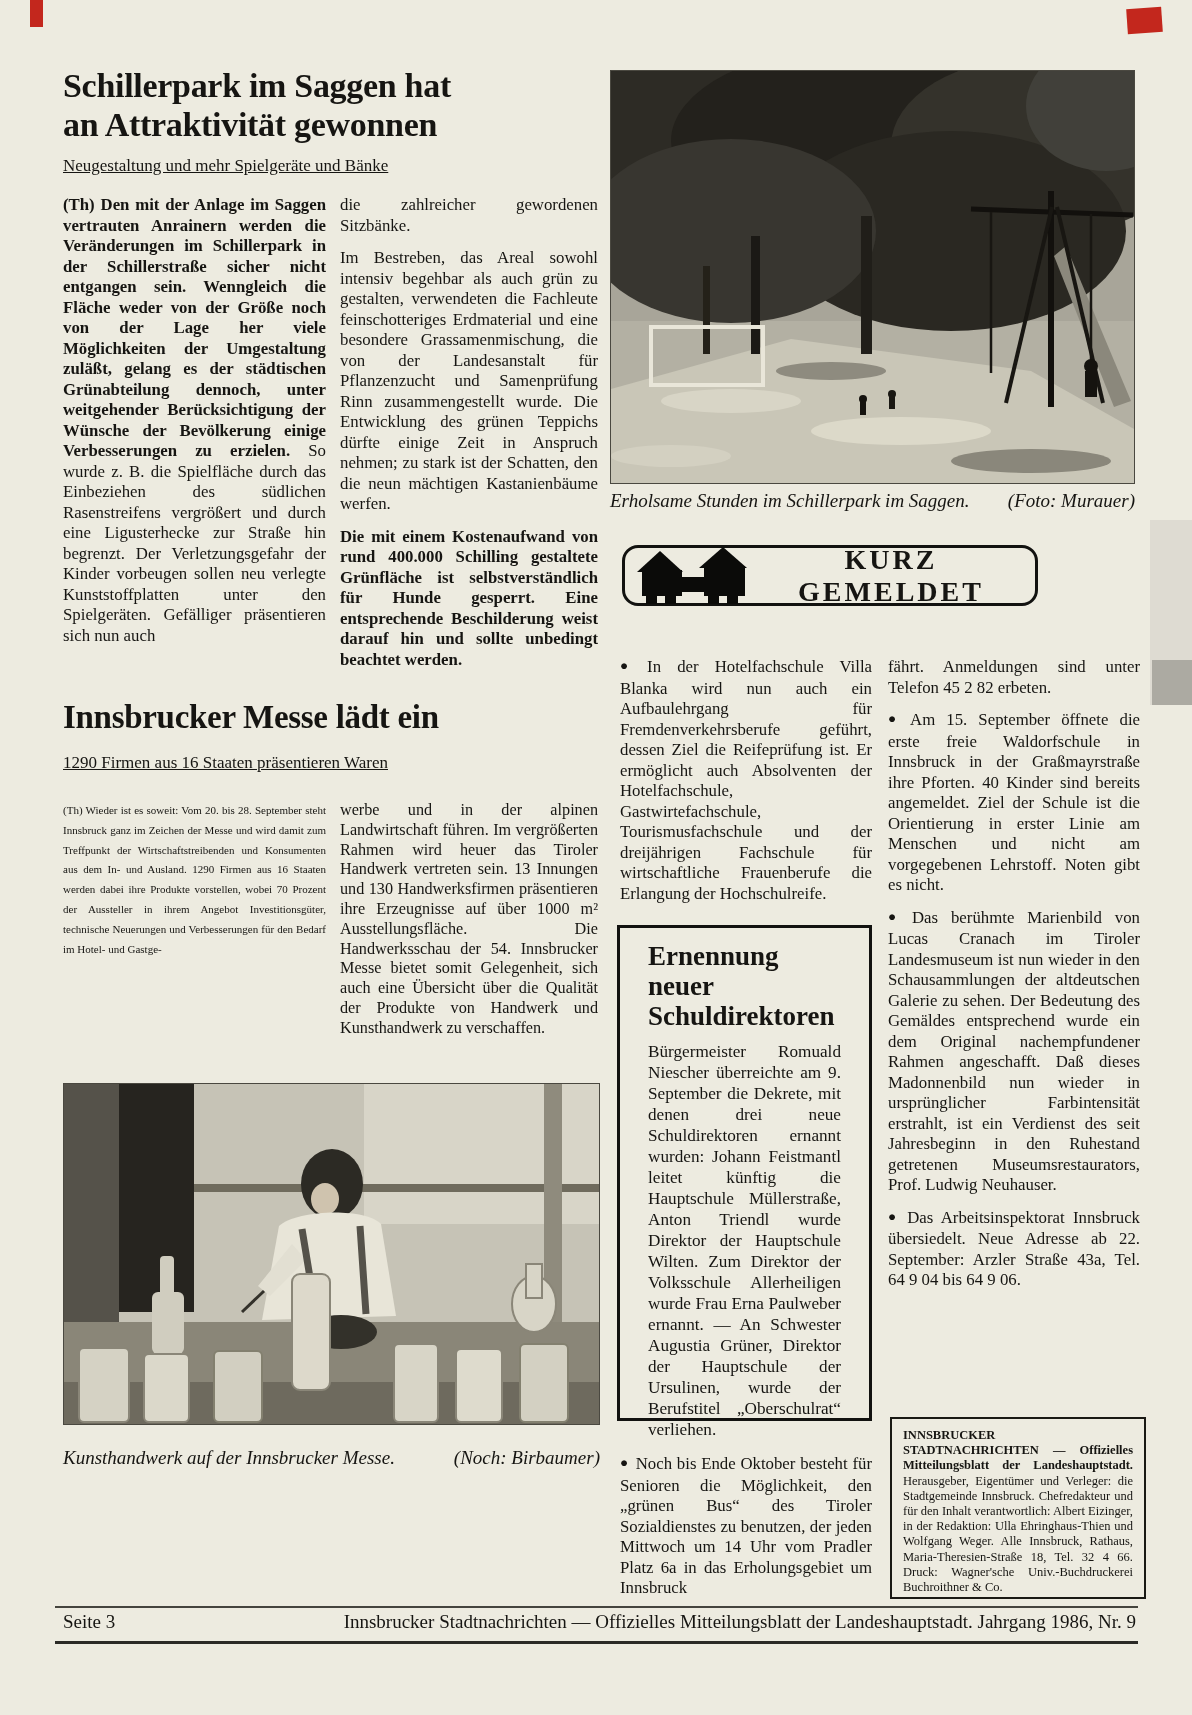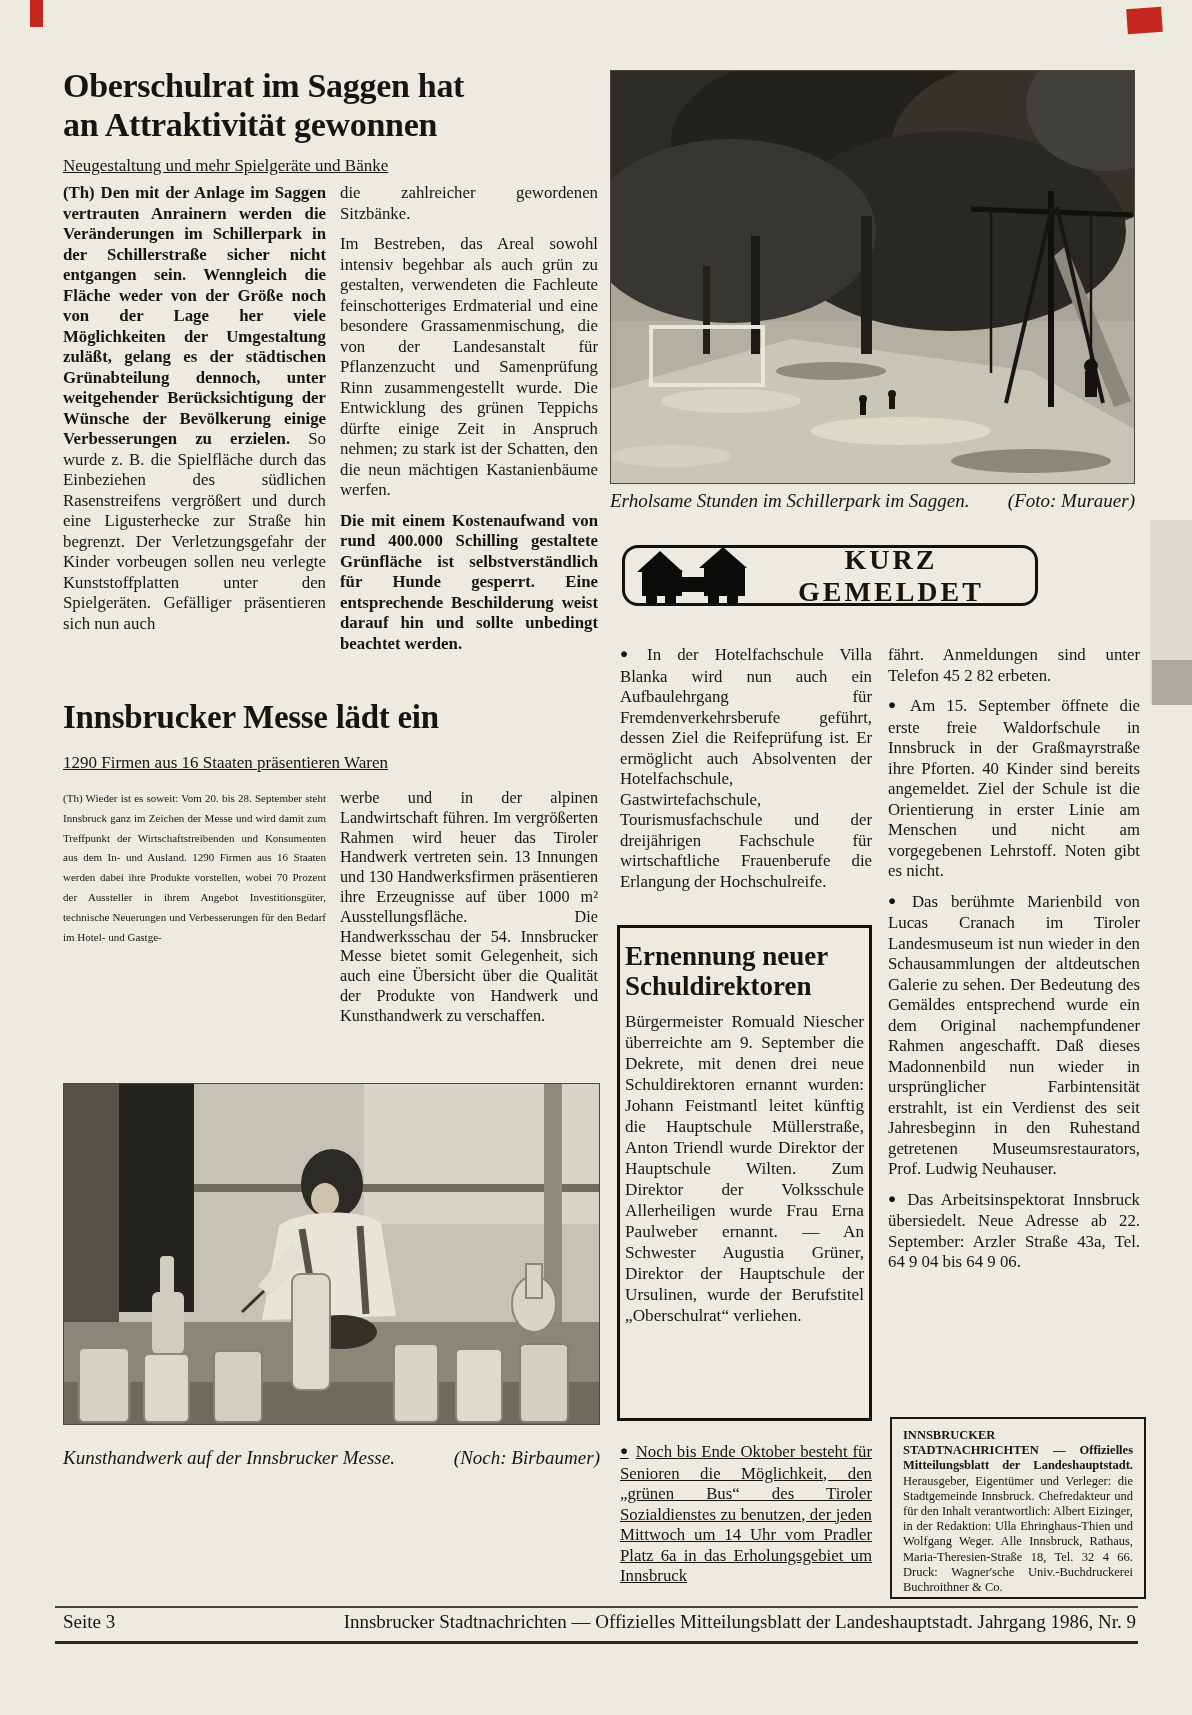--- a/index.html
+++ b/index.html
@@ -11,35 +11,35 @@
     background:linear-gradient(135deg,#efede3 0%,#ecead f0 0%,#edebe0 55%,#e9e7db 100%);
     background-color:#edebe0;
     font-family:"Liberation Serif","DejaVu Serif",serif;
     color:#161512;
     overflow:hidden;
   }
   .abs{position:absolute;}
   .headline{font-weight:bold;font-size:34px;line-height:39px;letter-spacing:-0.3px;}
   .subhead{font-size:17px;line-height:27px;text-decoration:underline;}
   .bodytext{font-size:16.8px;line-height:20.5px;text-align:justify;}
-  .bodytext p{margin:0 0 10px 0;}
+  .bodytext p{margin:12px 0 10px 0;}
   .bodytext p:last-child{margin-bottom:0;}
   .clip{overflow:hidden;}
   b{font-weight:bold;}
   .caption{font-style:italic;font-size:19px;display:flex;justify-content:space-between;}
   .photoframe{border:1px solid #4a4840;box-sizing:border-box;background:#b5b2a6;}
   .kurzbox{
     border:3px solid #121210;border-radius:16px;
     display:flex;align-items:center;box-sizing:border-box;
     padding:4px 10px;
   }
   .kurztitle{flex:1;text-align:center;font-weight:bold;font-size:28px;letter-spacing:3px;}
   .newsitem{margin:0 0 13px 0;}
   .blt{font-size:13.5px;margin-right:7px;position:relative;top:-2px;}
-  .ruledbox{border:3px solid #121210;box-sizing:border-box;padding:13px 5px;}
+  .ruledbox{border:3px solid #121210;box-sizing:border-box;padding:13px 28px;}
   .ruledbox .boxtitle{font-weight:bold;font-size:27px;line-height:30px;margin:0 0 10px 0;}
   .imprint{
     border:2px solid #1a1914;box-sizing:border-box;
     padding:9px 11px;font-size:12.5px;line-height:15.2px;text-align:justify;
   }
   .footer-rule{background:#45443e;}
   .footer-text{font-size:19px;}
   .regmark{background:#c3271d;}
   .scanstreak{background:#d9d7ce;opacity:.8;}
   .scanblob{background:#a3a19a;opacity:.85;}
@@ -51,21 +51,21 @@
 <div class="page">
 
   <div class="abs regmark" style="left:30px;top:0;width:13px;height:27px;"></div>
   <div class="abs regmark" style="left:1127px;top:8px;width:35px;height:25px;transform:rotate(-4deg);"></div>
 
   <div class="abs scanstreak" style="left:1150px;top:520px;width:42px;height:185px;"></div>
   <div class="abs scanblob" style="left:1152px;top:660px;width:40px;height:45px;"></div>
 
   <div class="abs" style="left:63px;top:66px;width:540px;">
     <div class="headline">
-      <div>Oberschulrat im Saggen hat</div>
+      <div>Schillerpark im Saggen hat</div>
       <div>an Attraktivität gewonnen</div>
     </div>
     <div class="subhead" style="margin-top:8px;">Neugestaltung und mehr Spielgeräte und Bänke</div>
   </div>
 
   <div class="abs bodytext clip" style="left:63px;top:183px;width:263px;height:506px;">
     <p><b>(Th) Den mit der Anlage im Saggen vertrauten Anrainern werden die Veränderungen im Schillerpark in der Schillerstraße sicher nicht entgangen sein. Wenngleich die Fläche weder von der Größe noch von der Lage her viele Möglichkeiten der Umgestaltung zuläßt, gelang es der städtischen Grünabteilung dennoch, unter weitgehender Berücksichtigung der Wünsche der Bevölkerung einige Verbesserungen zu erzielen.</b> <span>So wurde z. B. die Spielfläche durch das Einbeziehen des südlichen Rasenstreifens vergrößert und durch eine Ligusterhecke zur Straße hin begrenzt. Der Verletzungsgefahr der Kinder vorbeugen sollen neu verlegte Kunststoffplatten unter den Spielgeräten. Gefälliger präsentieren sich nun auch</span></p>
   </div>
   <div class="abs bodytext clip" style="left:340px;top:183px;width:258px;height:506px;">
     <p>die zahlreicher gewordenen Sitzbänke.</p>
@@ -138,21 +138,21 @@
   </div>
 
   <div class="abs ruledbox" style="left:617px;top:925px;width:255px;height:496px;">
     <div class="boxtitle">
       <div>Ernennung neuer</div>
       <div>Schuldirektoren</div>
     </div>
     <div class="bodytext" style="font-size:17.2px;line-height:21px;">Bürgermeister Romuald Niescher überreichte am 9. September die Dekrete, mit denen drei neue Schuldirektoren ernannt wurden: Johann Feistmantl leitet künftig die Hauptschule Müllerstraße, Anton Triendl wurde Direktor der Hauptschule Wilten. Zum Direktor der Volksschule Allerheiligen wurde Frau Erna Paulweber ernannt. — An Schwester Augustia Grüner, Direktor der Hauptschule der Ursulinen, wurde der Berufstitel „Oberschulrat“ verliehen.</div>
   </div>
 
-  <div class="abs bodytext clip" style="left:620px;top:1442px;width:252px;height:156px;text-decoration:underline;">
+  <div class="abs bodytext clip" style="left:620px;top:1442px;width:252px;height:156px;">
     <p class="newsitem"><span class="blt">●</span><span>Noch bis Ende Oktober besteht für Senioren die Möglichkeit, den „grünen Bus“ des Tiroler Sozialdienstes zu benutzen, der jeden Mittwoch um 14 Uhr vom Pradler Platz 6a in das Erholungsgebiet um Innsbruck</span></p>
   </div>
 
   <div class="abs bodytext clip" style="left:888px;top:645px;width:252px;height:766px;">
     <p class="newsitem">fährt. Anmeldungen sind unter Telefon 45 2 82 erbeten.</p>
     <p class="newsitem"><span class="blt">●</span><span>Am 15. September öffnete die erste freie Waldorfschule in Innsbruck in der Graßmayrstraße ihre Pforten. 40 Kinder sind bereits angemeldet. Ziel der Schule ist die Orientierung in erster Linie am Menschen und nicht am vorgegebenen Lehrstoff. Noten gibt es nicht.</span></p>
     <p class="newsitem"><span class="blt">●</span><span>Das berühmte Marienbild von Lucas Cranach im Tiroler Landesmuseum ist nun wieder in den Schausammlungen der altdeutschen Galerie zu sehen. Der Bedeutung des Gemäldes entsprechend wurde ein dem Original nachempfundener Rahmen angeschafft. Daß dieses Madonnenbild nun wieder in ursprünglicher Farbintensität erstrahlt, ist ein Verdienst des seit Jahresbeginn in den Ruhestand getretenen Museumsrestaurators, Prof. Ludwig Neuhauser.</span></p>
     <p class="newsitem"><span class="blt">●</span><span>Das Arbeitsinspektorat Innsbruck übersiedelt. Neue Adresse ab 22. September: Arzler Straße 43a, Tel. 64 9 04 bis 64 9 06.</span></p>
   </div>
 

